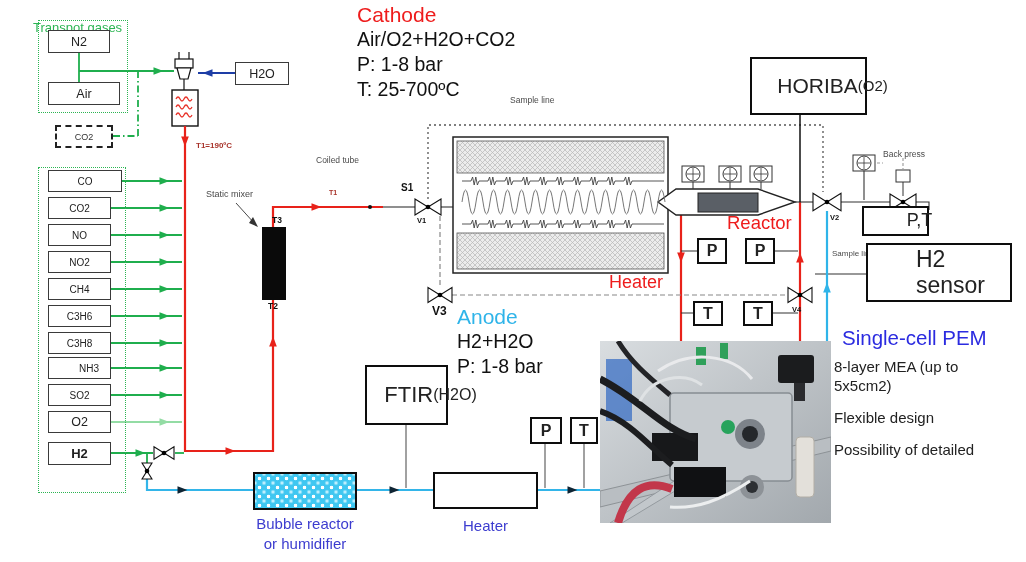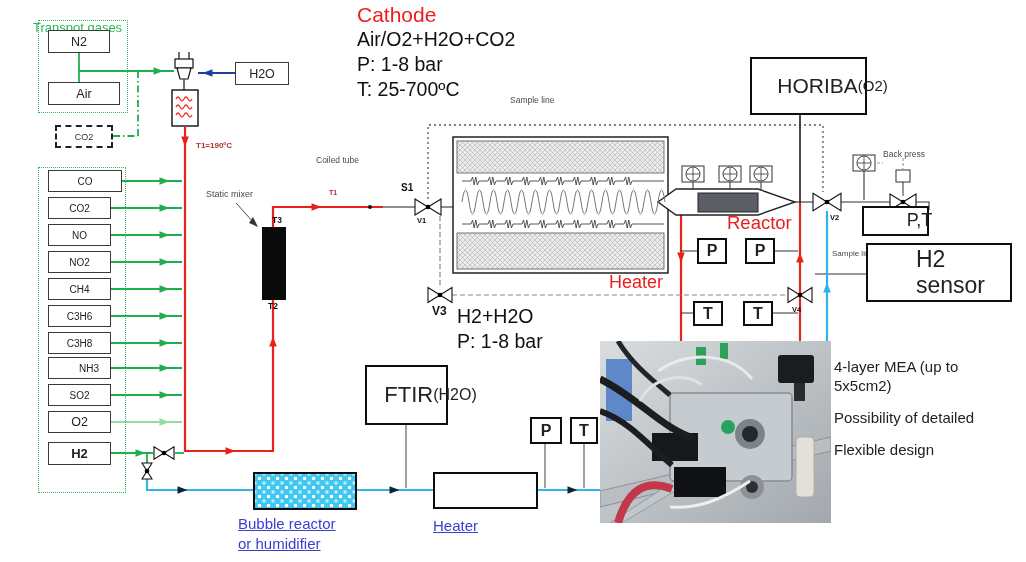--- a/index.html
+++ b/index.html
@@ -11,21 +11,21 @@
         border:1.4px solid #3a3a3a;font-size:10px;color:#222;}
   .bigbox{font-size:12.5px;}
   .instr{border:2.6px solid #0d0d0d;flex-direction:row;line-height:1.1;padding-left:48px;}
   .sensor{border:2.4px solid #0d0d0d;font-weight:700;font-size:16px;}
   .dotgreen{border:1.7px dotted #2cb553;background:transparent;}
   .dashbox{border:2px dashed #222;background:#fff;display:flex;align-items:center;
            justify-content:center;font-size:9px;color:#333;}
   .tiny{font-size:8.5px;color:#4a4a4a;white-space:nowrap;}
   .tag{font-size:8.5px;font-weight:700;color:#111;white-space:nowrap;}
   .redlbl{color:#ee1c1c;font-size:18px;white-space:nowrap;}
-  .indigolbl{color:#3c3ccf;font-size:15px;text-align:left;line-height:1.35;text-decoration:underline;}
+  .indigolbl{color:#3c3ccf;font-size:15px;text-align:center;line-height:1.35;}
   .tblock{line-height:25px;font-size:19.5px;color:#111;white-space:nowrap;}
   .tblock .ttl{font-size:21px;}
   .bubblefill{background-color:#3fc7f1;
       background-image:radial-gradient(#ffffff 28%, rgba(255,255,255,0) 32%),
                        radial-gradient(#bdeefd 28%, rgba(255,255,255,0) 32%);
       background-size:9px 9px;background-position:0 0,4.5px 4.5px;
       border:2.6px solid #0d0d0d;}
   .feat{font-size:15px;color:#222;line-height:19px;}
   .gap{margin-top:13px;}
 </style>
@@ -252,20 +252,21 @@
   <div class="abs cbox instr" style="left:866px;top:243px;width:146px;height:59px;font-size:23px;">H2 sensor</div>
 
   <div class="abs cbox sensor" style="left:697px;top:238px;width:30px;height:26px;">P</div>
   <div class="abs cbox sensor" style="left:745px;top:238px;width:30px;height:26px;">P</div>
   <div class="abs cbox sensor" style="left:693px;top:301px;width:30px;height:25px;">T</div>
   <div class="abs cbox sensor" style="left:743px;top:301px;width:30px;height:25px;">T</div>
   <div class="abs cbox sensor" style="left:530px;top:417px;width:32px;height:27px;">P</div>
   <div class="abs cbox sensor" style="left:570px;top:417px;width:28px;height:27px;">T</div>
 
   <div class="abs tblock" style="left:457px;top:304px;">
+    <div class="ttl" style="color:#2fb4e9;">Anode</div>
     <div>H2+H2O</div>
     <div>P: 1-8 bar</div>
   </div>
 
   <div class="abs cbox instr" style="left:365px;top:365px;width:83px;height:60px;">
     <div style="font-size:22px;">FTIR</div>
     <div style="font-size:16px;">(H2O)</div>
   </div>
 
   <div class="abs bubblefill" style="left:253px;top:472px;width:104px;height:38px;"></div>
@@ -304,20 +305,21 @@
       <path d="M0 38 C40 58 62 88 96 98" stroke="#1c1d1f" stroke-width="7" fill="none"></path>
       <path d="M0 70 C30 80 52 108 72 124" stroke="#1c1d1f" stroke-width="6" fill="none"></path>
       <path d="M18 0 C30 20 46 34 70 54" stroke="#232427" stroke-width="5" fill="none"></path>
       <path d="M18 182 C28 148 46 138 72 148" stroke="#c2374a" stroke-width="8" fill="none"></path>
       <path d="M58 30 C90 8 132 13 152 38" stroke="#e9eaec" stroke-width="3" fill="none"></path>
       <path d="M40 60 C52 36 84 30 102 44" stroke="#dfe2e4" stroke-width="3" fill="none"></path>
       <path d="M150 140 C120 160 96 168 70 166" stroke="#eceeef" stroke-width="3" fill="none"></path>
     </svg>
   </div>
 
+  <div class="abs" style="left:842px;top:326px;font-size:20.5px;color:#2b2be0;white-space:nowrap;">Single-cell PEM</div>
   <div class="abs" style="left:834px;top:357px;width:190px;">
-    <div class="feat">4-layer MEA (up to</div>
+    <div class="feat">8-layer MEA (up to</div>
     <div class="feat">5x5cm2)</div>
+    <div class="feat gap">Flexible design</div>
     <div class="feat gap">Possibility of detailed</div>
-    <div class="feat gap">Flexible design</div>
   </div>
 
 </div>
 
 </body></html>

